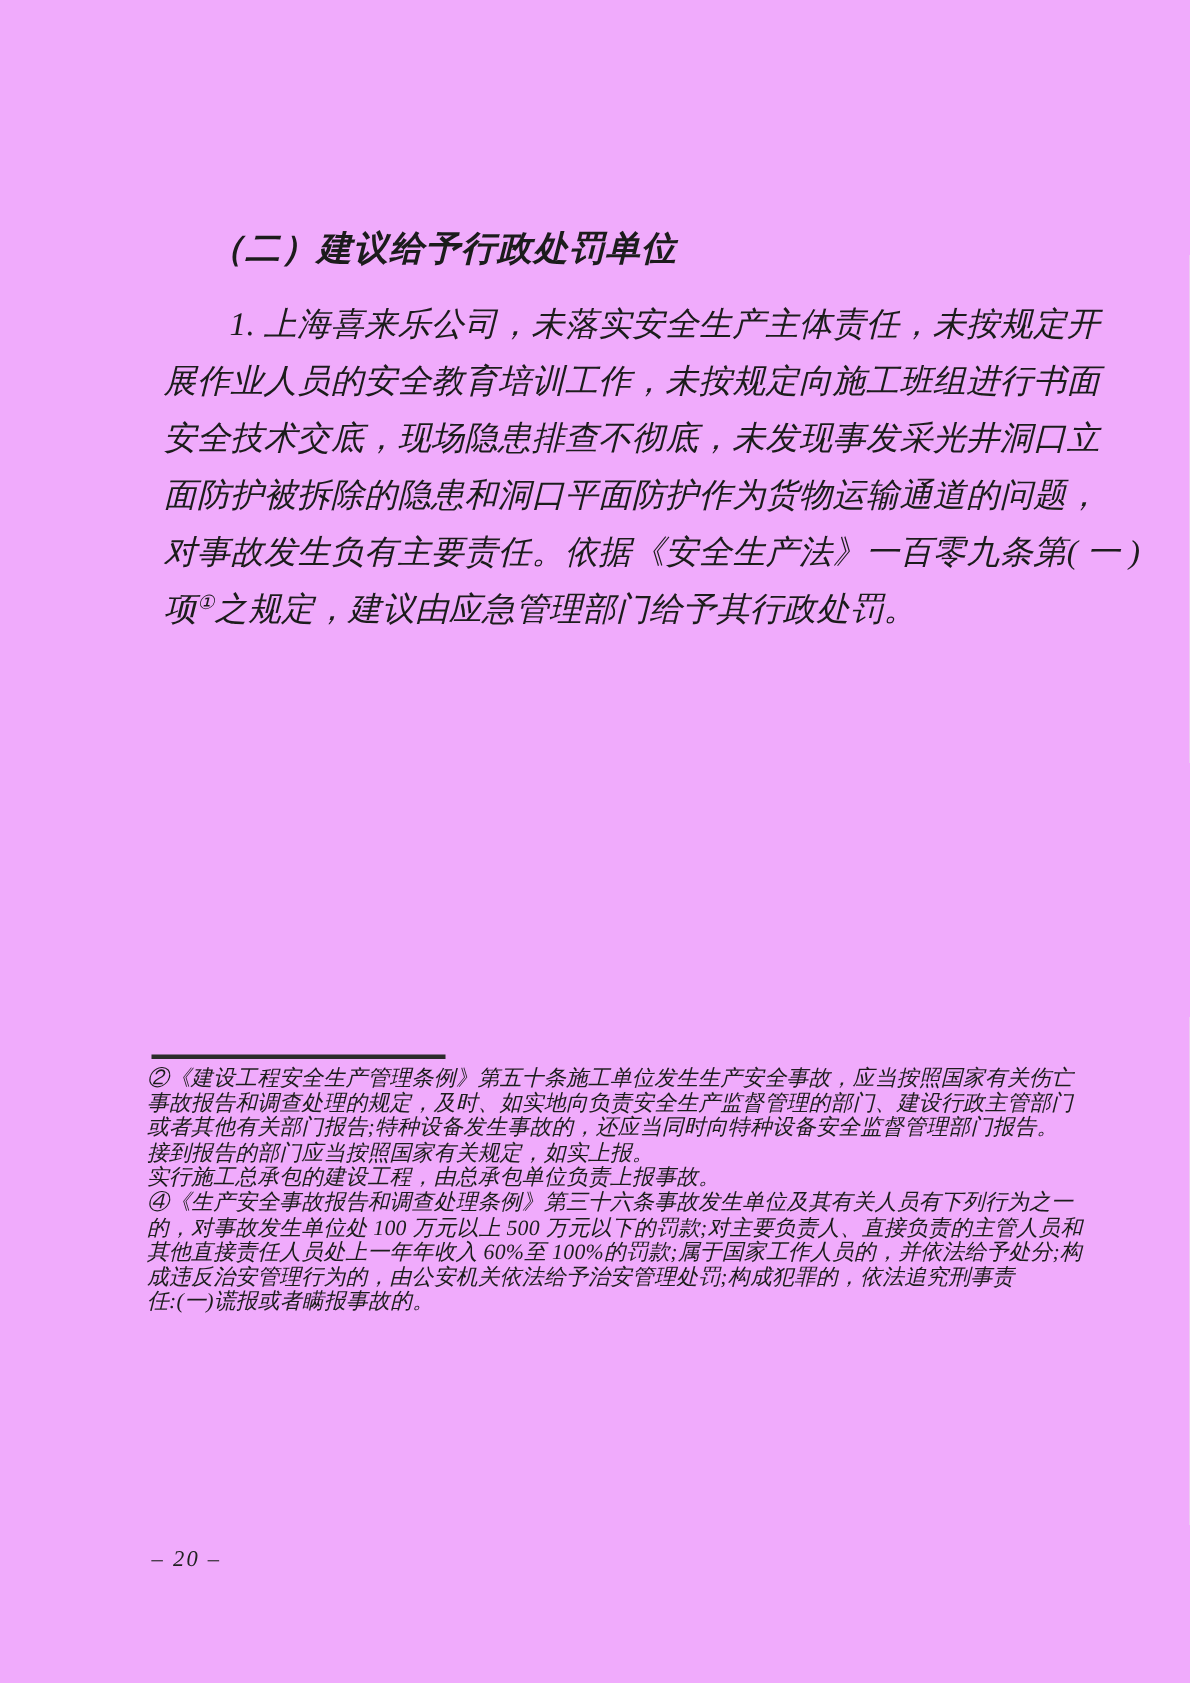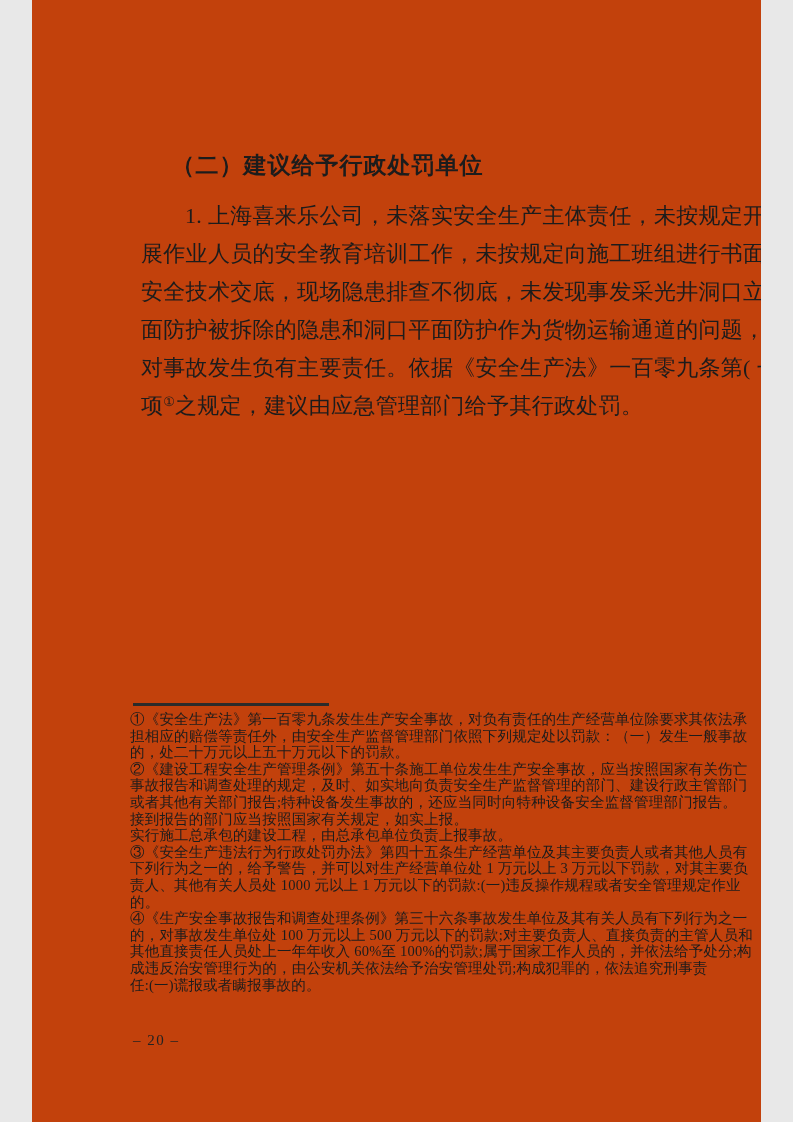--- a/index.html
+++ b/index.html
@@ -1,25 +1,26 @@
 <!DOCTYPE html>
 <html><head>
 <meta charset="utf-8">
 <style>
   html, body { margin: 0; padding: 0; background: #e8e8e8; }
   .page {
     position: relative;
-    width: 729px;
+    width: 793px;
     height: 1122px;
     margin: 0 auto;
-    background: #c2410c;
+    background: #f0abfc;
     color: #1c1c1c;
     font-family: "Liberation Serif", "DejaVu Serif", serif;
     overflow: hidden;
     box-sizing: border-box;
+    font-style: italic;
   }
   .content {
     position: absolute;
     top: 147px;
     left: 97px;
     width: 612px;
   }
   .title {
     margin: 0;
     font-size: 23px;
@@ -82,21 +83,19 @@
   <div class="content">
     <h2 class="title">（二）建议给予行政处罚单位</h2>
 
     <p class="para">1. 上海喜来乐公司，未落实安全生产主体责任，未按规定开<br>展作业人员的安全教育培训工作，未按规定向施工班组进行书面<br>安全技术交底，现场隐患排查不彻底，未发现事发采光井洞口立<br>面防护被拆除的隐患和洞口平面防护作为货物运输通道的问题，<br>对事故发生负有主要责任。依据《安全生产法》一百零九条第( 一 )<br>项<sup>①</sup>之规定，建议由应急管理部门给予其行政处罚。</p>
 
   </div>
 
   <div class="footnote-sep"></div>
 
   <div class="footnotes">
-    <p>①《安全生产法》第一百零九条发生生产安全事故，对负有责任的生产经营单位除要求其依法承<br>担相应的赔偿等责任外，由安全生产监督管理部门依照下列规定处以罚款：（一）发生一般事故<br>的，处二十万元以上五十万元以下的罚款。</p>
     <p>②《建设工程安全生产管理条例》第五十条施工单位发生生产安全事故，应当按照国家有关伤亡<br>事故报告和调查处理的规定，及时、如实地向负责安全生产监督管理的部门、建设行政主管部门<br>或者其他有关部门报告;特种设备发生事故的，还应当同时向特种设备安全监督管理部门报告。<br>接到报告的部门应当按照国家有关规定，如实上报。<br>实行施工总承包的建设工程，由总承包单位负责上报事故。</p>
-    <p>③《安全生产违法行为行政处罚办法》第四十五条生产经营单位及其主要负责人或者其他人员有<br>下列行为之一的，给予警告，并可以对生产经营单位处 1 万元以上 3 万元以下罚款，对其主要负<br>责人、其他有关人员处 1000 元以上 1 万元以下的罚款:(一)违反操作规程或者安全管理规定作业<br>的。</p>
     <p>④《生产安全事故报告和调查处理条例》第三十六条事故发生单位及其有关人员有下列行为之一<br>的，对事故发生单位处 100 万元以上 500 万元以下的罚款;对主要负责人、直接负责的主管人员和<br>其他直接责任人员处上一年年收入 60%至 100%的罚款;属于国家工作人员的，并依法给予处分;构<br>成违反治安管理行为的，由公安机关依法给予治安管理处罚;构成犯罪的，依法追究刑事责<br>任:(一)谎报或者瞒报事故的。</p>
   </div>
 
   <div class="page-number">– 20 –</div>
 
 </div>
 
 </body></html>

